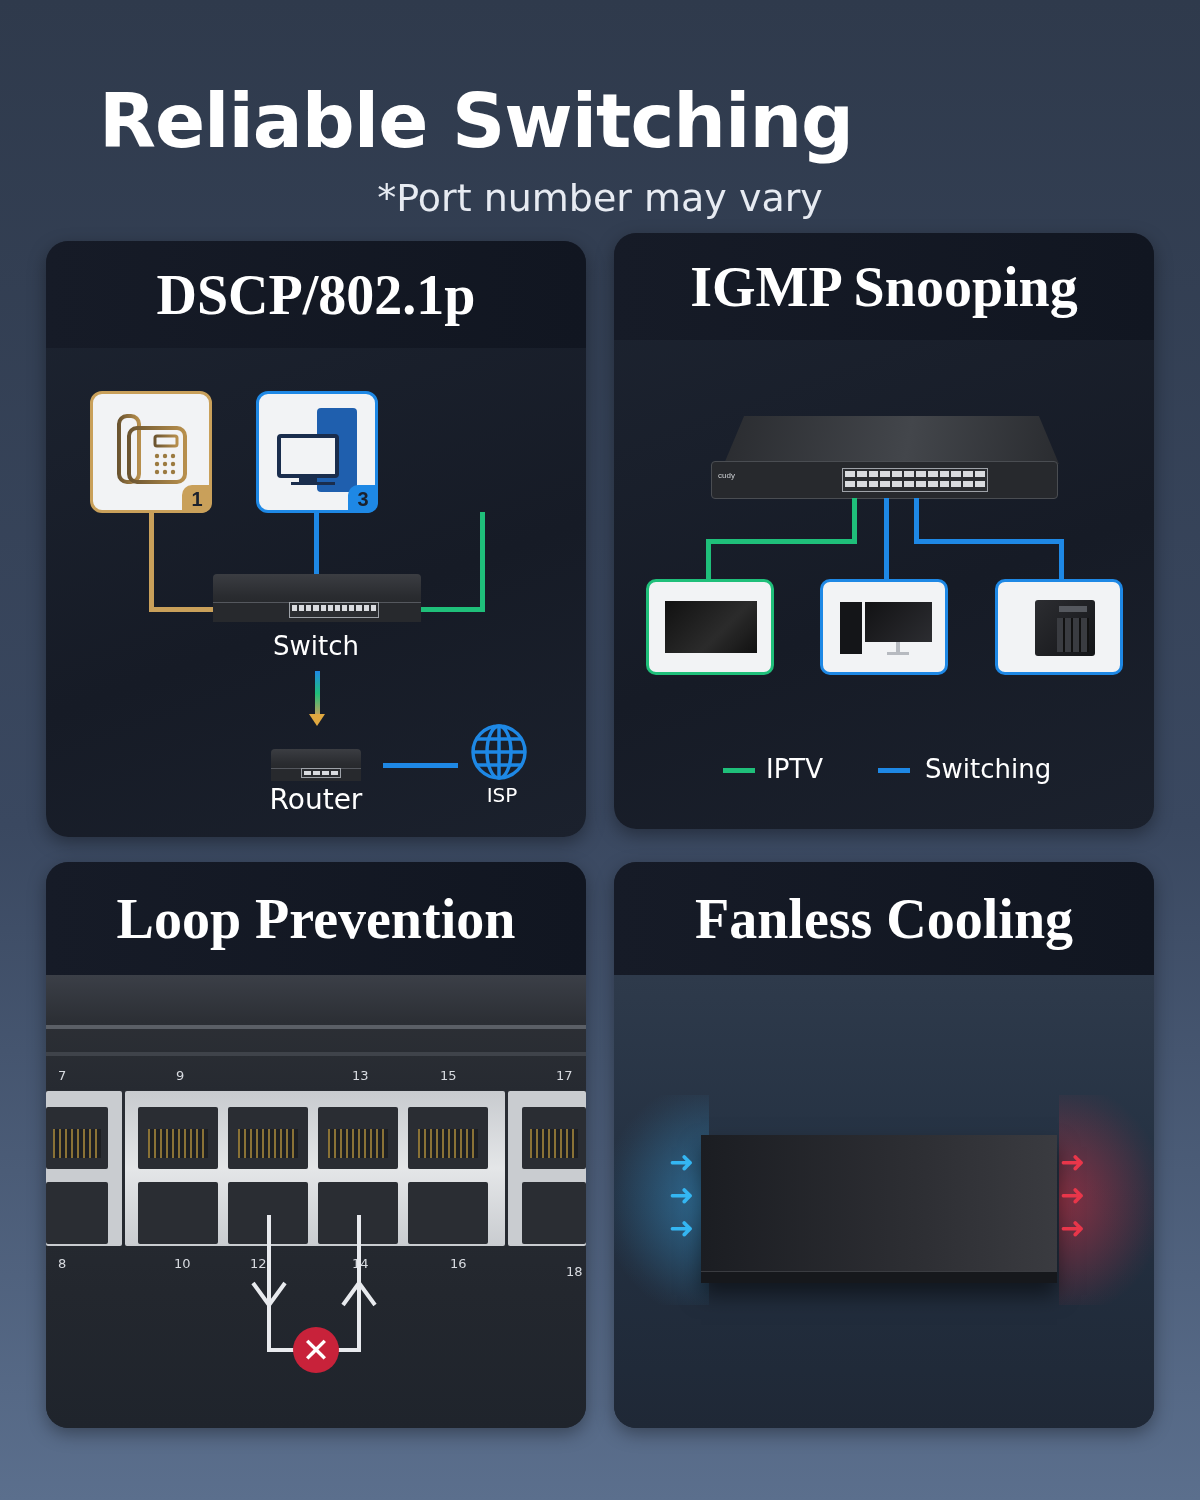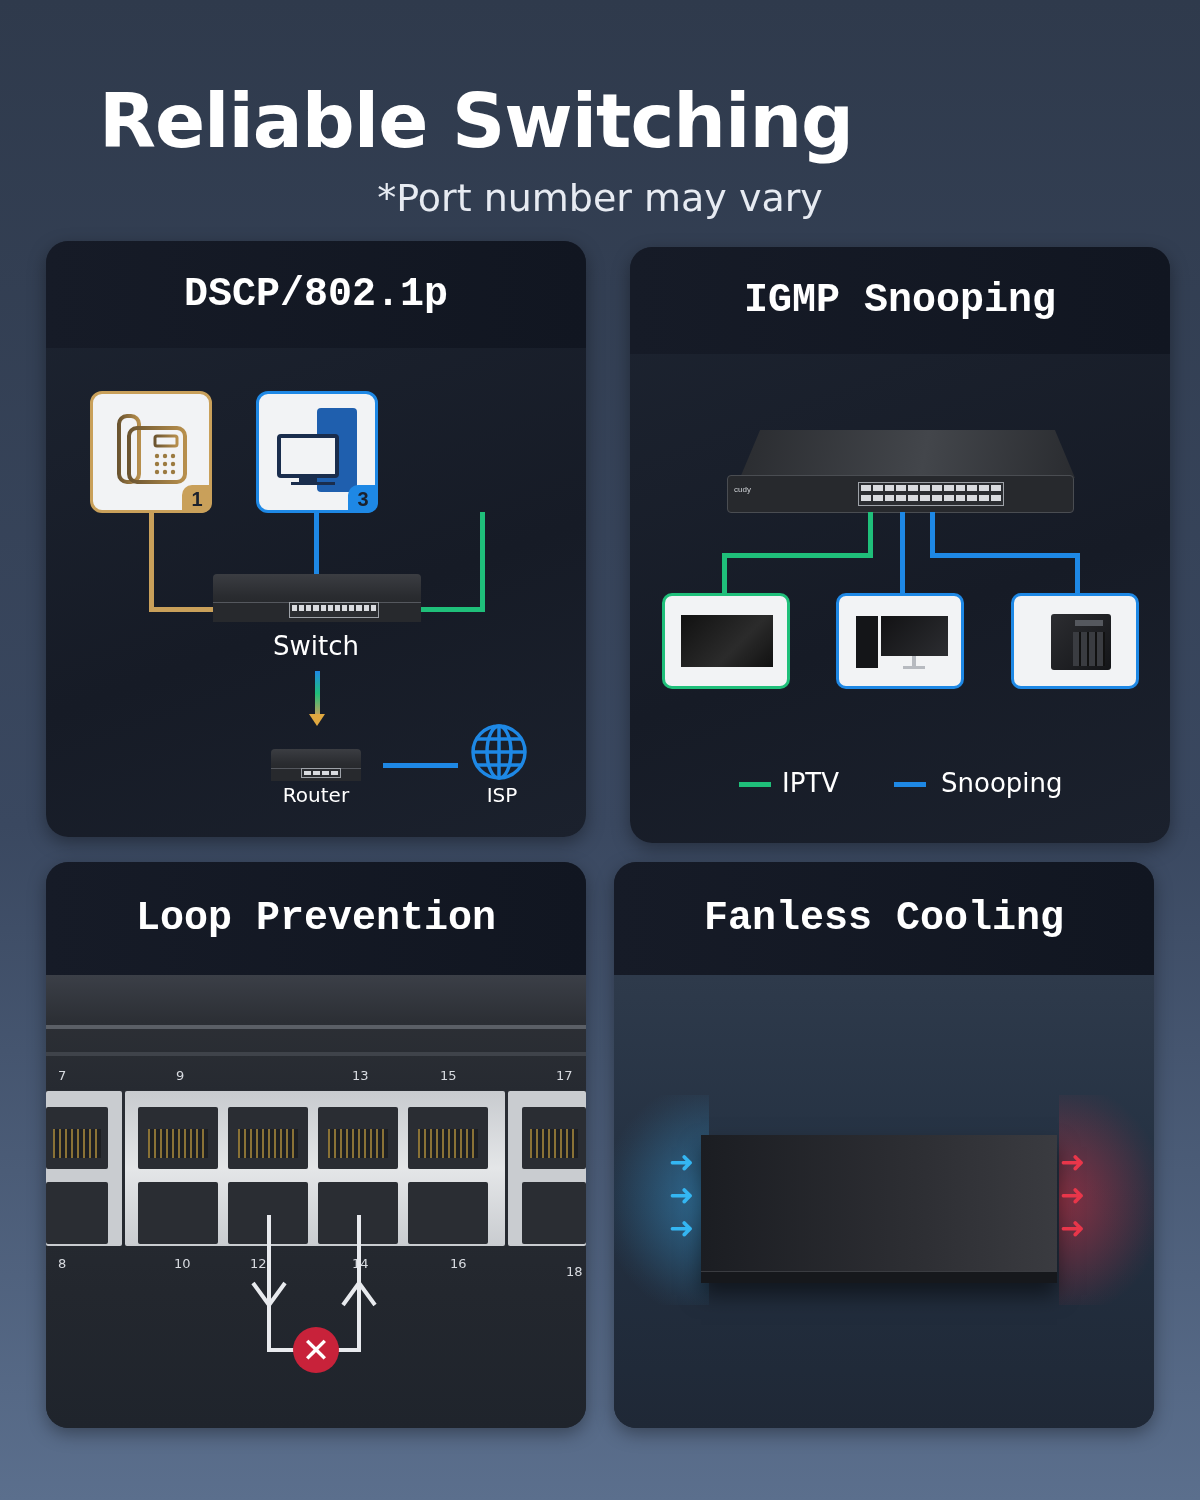--- a/index.html
+++ b/index.html
@@ -20,25 +20,25 @@
     font-family: "DejaVu Sans", sans-serif; font-size: 38px; color: #e7ebf2; font-weight: normal;
   }
   .card {
     position: absolute; width: 540px; height: 596px; border-radius: 22px; overflow: hidden;
     background: linear-gradient(160deg, #1d2431 0%, #161b26 60%, #1b212d 100%);
     box-shadow: 0 6px 18px rgba(0,0,0,0.35);
   }
   .card-head {
     height: 107px; display: flex; align-items: center; justify-content: center;
     background: linear-gradient(90deg, #161b27, #111621);
-    font-family: Liberation Mono, monospace; font-weight: bold; font-size: 40px; color: #fff; text-align: center;
+    font-family: Liberation Serif, serif; font-weight: bold; font-size: 56px; color: #fff; text-align: center;
   }
   .card-body { position: absolute; left: 0; top: 107px; width: 540px; height: 489px; }
   #c1 { left: 46px; top: 241px; }
-  #c2 { left: 614px; top: 247px; margin-left: 16px; }
+  #c2 { left: 614px; top: 233px; }
   #c3 { left: 46px; top: 862px; height: 566px; }
   #c4 { left: 614px; top: 862px; height: 566px; }
   #c3 .card-head, #c4 .card-head { height: 113px; }
   #c3 .card-body, #c4 .card-body { top: 113px; height: 453px; }
 
   .dev-tile {
     position: absolute; width: 122px; height: 122px; background: #f2f3f5;
     border-radius: 12px; border: 3px solid;
   }
   .badge {
@@ -174,21 +174,21 @@
     <div class="switch-img" style="left:224px;top:641px;top:641px;"></div>
     <div class="switch-img" style="left:225px;top:401px;width:90px;height:32px;">
       <div class="switch-front"></div>
       <div class="ports" style="left:30px;top:19px;width:40px;height:10px;grid-template-columns:repeat(4,1fr);">
         <span style="height:4px"></span>
           <span style="height:4px"></span>
           <span style="height:4px"></span>
           <span style="height:4px"></span>
       </div>
     </div>
-    <div class="lbl" style="left:210px;top:435px;width:120px;font-size:20px;">Router</div>
+    <div class="lbl" style="left:210px;top:435px;width:120px;font-size:28px;">Router</div>
 
     <div class="wire" style="left:337px;top:655px;top:415px;width:75px;height:5px;background:#1e88e5;"></div>
 
     <svg style="position:absolute;left:424px;top:375px;" width="58" height="58" viewBox="0 0 58 58">
       <g fill="none" stroke="#1e88e5" stroke-width="3.5">
         <circle cx="29" cy="29" r="26"></circle>
         <ellipse cx="29" cy="29" rx="12" ry="26"></ellipse>
         <line x1="29" y1="3" x2="29" y2="55"></line>
         <line x1="3" y1="29" x2="55" y2="29"></line>
         <path d="M7 16 H51 M7 42 H51"></path>
@@ -253,21 +253,21 @@
     <div class="out-tile" style="left:381px;top:239px;border-color:#1e88e5;">
       <div style="position:absolute;left:37px;top:18px;width:60px;height:56px;background:linear-gradient(135deg,#2c2d31,#141518);border-radius:3px;">
         <div style="position:absolute;left:24px;top:6px;width:28px;height:6px;background:#55585e;"></div>
         <div style="position:absolute;left:22px;top:18px;width:32px;height:34px;background:repeating-linear-gradient(90deg,#3a3c41 0 6px,#111 6px 8px);"></div>
       </div>
     </div>
 
     <div class="legend-line" style="left:109px;top:428px;background:#1fbf7a;"></div>
     <div class="lbl" style="left:152px;top:414px;font-size:26px;text-align:left;">IPTV</div>
     <div class="legend-line" style="left:264px;top:428px;background:#1e88e5;"></div>
-    <div class="lbl" style="left:311px;top:414px;font-size:26px;text-align:left;">Snooping</div>
+    <div class="lbl" style="left:311px;top:414px;font-size:26px;text-align:left;">Switching</div>
   </div>
 </div>
 
 <div class="card" id="c3">
   <div class="card-head">Loop Prevention</div>
   <div class="card-body" style="background:linear-gradient(180deg,#2d3138 0%,#23272e 70%,#1f242c 100%);">
     <div class="panel-top"></div>
     <div class="panel-stripe" style="top:50px;"></div>
     <div class="panel-stripe" style="top:77px;background:#3f434a;"></div>
 

